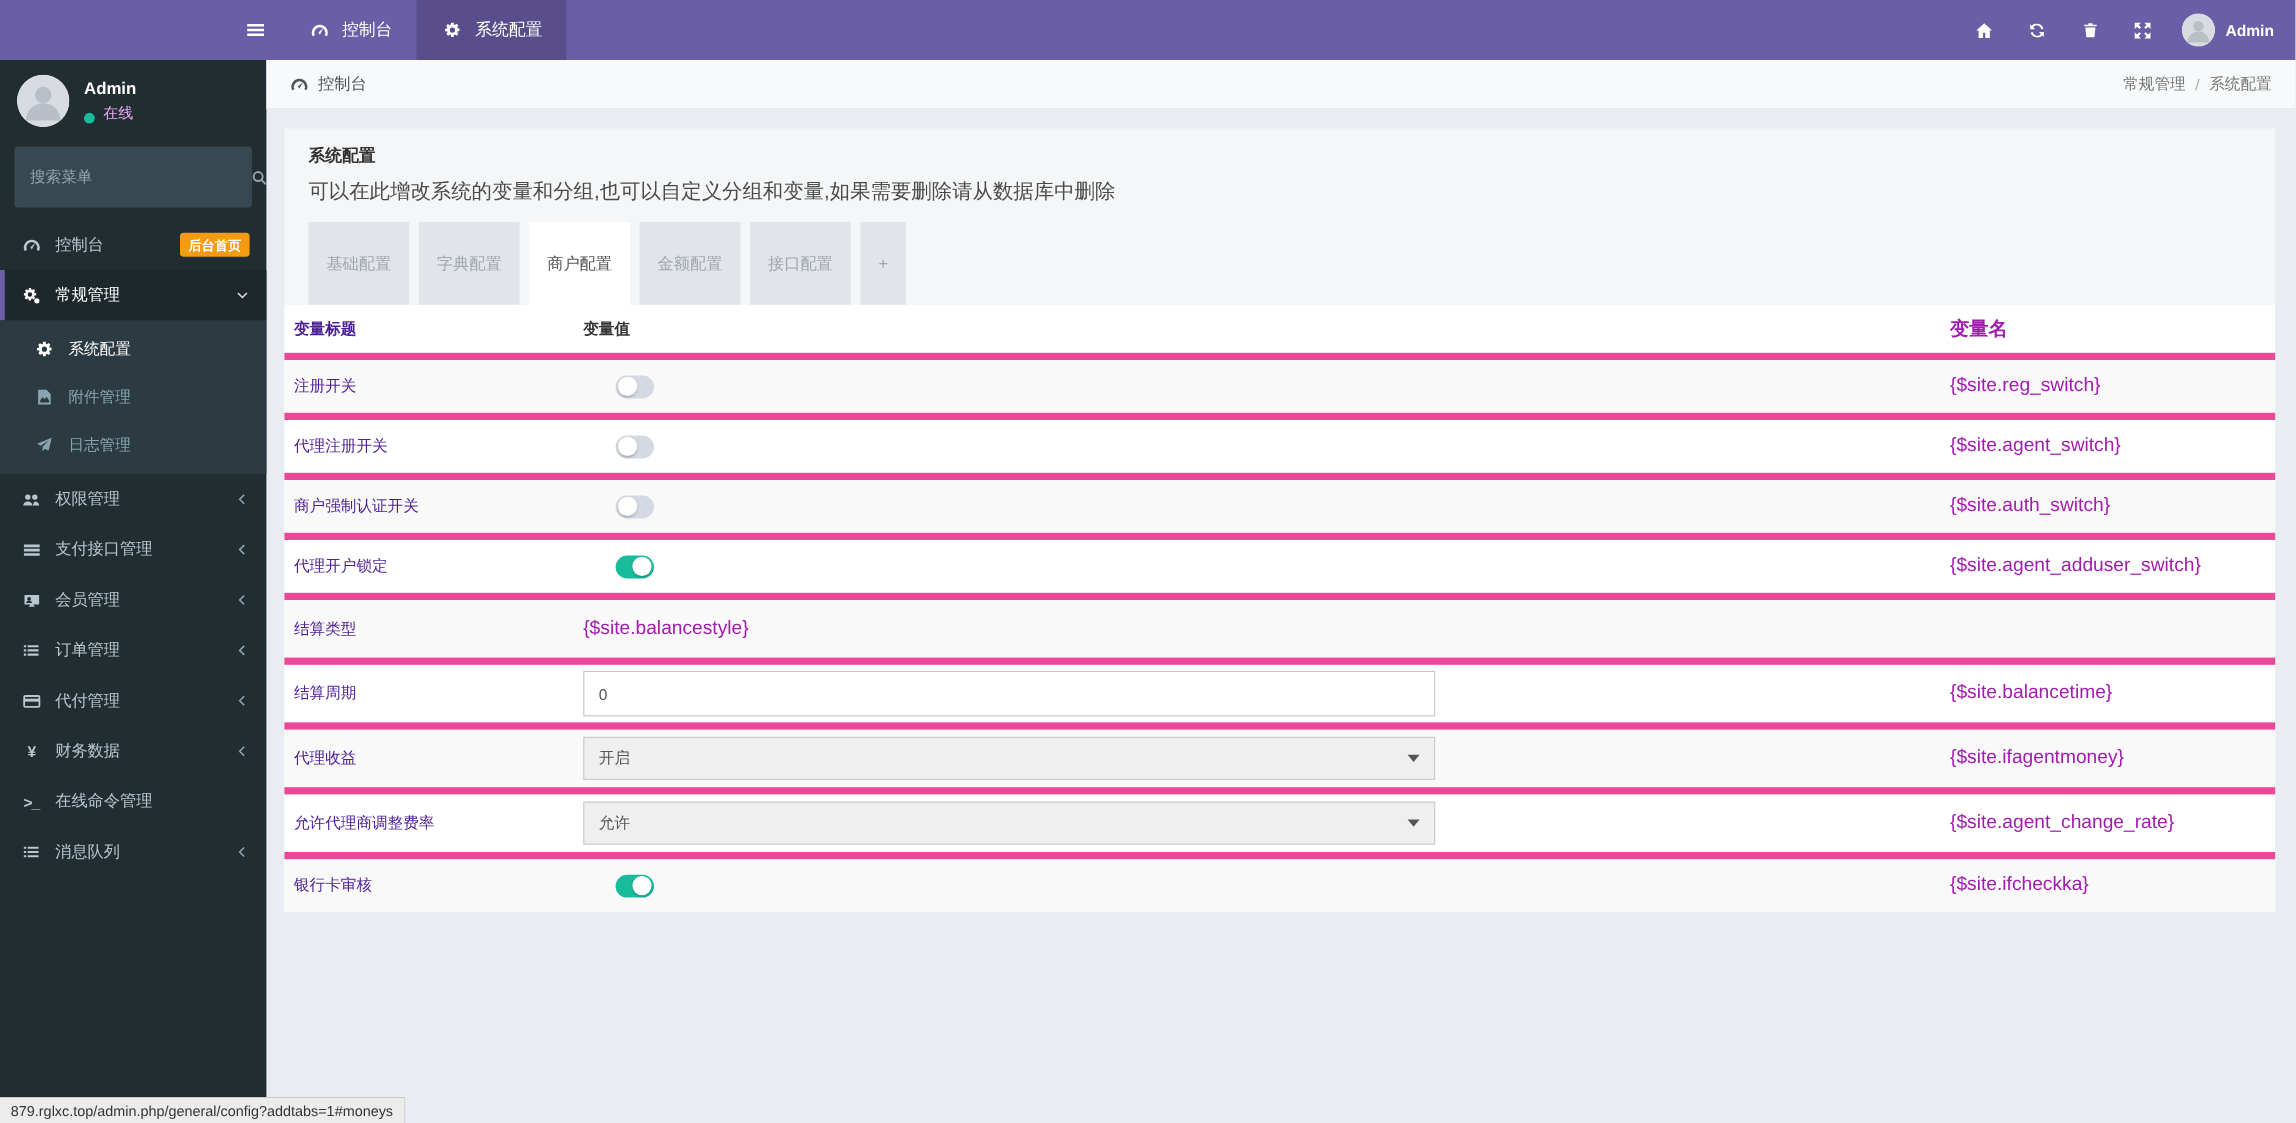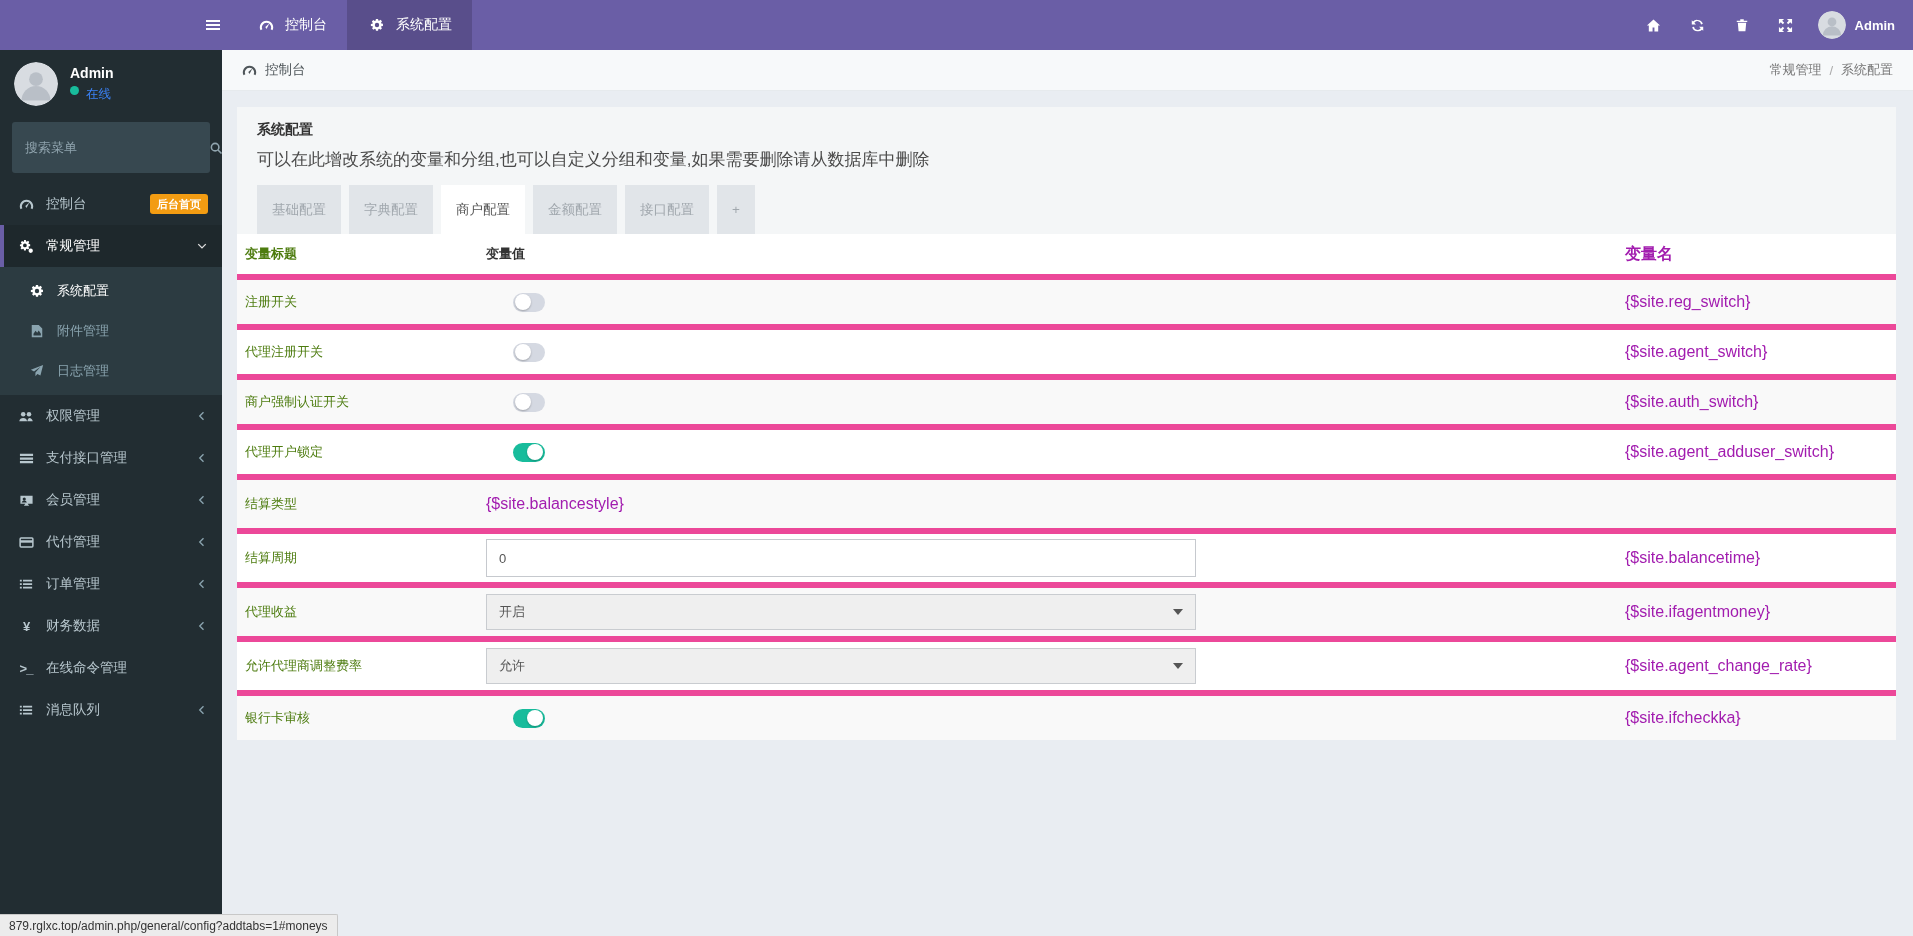--- a/index.html
+++ b/index.html
@@ -18,21 +18,21 @@
   .nav-tab.active{background:rgba(0,0,0,.16)}
   .nav-right{margin-left:auto;display:flex;align-items:stretch}
   .nav-icon-btn{width:44px;display:flex;align-items:center;justify-content:center;cursor:pointer}
   .nav-user{display:flex;align-items:center;gap:9px;padding:0 18px 0 10px;font-weight:bold;font-size:13px;cursor:pointer}
   .nav-avatar{width:28px;height:28px;border-radius:50%;overflow:hidden}
   
   .sidebar{position:absolute;top:50px;left:0;bottom:0;width:222px;background:var(--sidebar);color:#b8c7ce}
   .user-panel{display:flex;gap:12px;padding:12px 14px 10px;align-items:center}
   .user-avatar{width:44px;height:44px;border-radius:50%;overflow:hidden}
   .user-name{color:#fff;font-weight:bold;font-size:14px}
-  .user-status{display:flex;align-items:flex-start;gap:7px;font-size:12.5px;color:#3b82f6;margin-top:5px}
+  .user-status{display:flex;align-items:flex-end;gap:7px;font-size:12.5px;color:#f0abfc;margin-top:5px}
   .status-dot{width:9px;height:9px;border-radius:50%;background:var(--green)}
   .search-box{margin:6px 12px 10px;height:51px;background:#374850;border-radius:3px;display:flex;align-items:center;padding:0 11px;gap:6px}
   .search-box input{flex:1;background:none;border:none;color:#ccc;font-size:13px;outline:none;font-family:inherit}
   .search-box input::placeholder{color:#90a4ae}
   .search-icn{color:#90a4ae}
   .menu{list-style:none;margin:0;padding:0;font-size:13.5px}
   .menu-link{display:flex;align-items:center;gap:10px;height:42px;padding:0 14px 0 16px;color:#b8c7ce;cursor:pointer}
   .menu-item.active > .menu-link{background:#1e282c;color:#fff;border-left:4px solid var(--purple);padding-left:12px}
   .mi-icon{width:20px;display:flex;justify-content:center;align-items:center;flex:none}
   .mi-label{white-space:nowrap}
@@ -49,29 +49,29 @@
   .bc-left{display:flex;gap:8px;align-items:center;color:#4e5559}
   .bc-right{margin-left:auto;display:flex;gap:8px;color:#777;font-size:13px;align-items:center}
   .bc-sep{color:#aaa}
   .bc-link{cursor:pointer}
   
   .panel{position:absolute;left:237px;top:107px;width:1659px;background:#f4f6f7}
   .panel-head{padding:14px 20px 0}
   .panel-title{font-size:14px;font-weight:bold;color:#333;margin:0}
   .panel-desc{font-size:17px;color:#4a4a4a;margin:9px 0 0}
   .tabs{display:flex;gap:8px;padding:14px 20px 0}
-  .tab{height:37px;display:flex;align-items:center;padding:6px 15px;background:#e1e5e9;color:#a0a7ad;font-size:13.5px;cursor:pointer;white-space:nowrap}
+  .tab{height:37px;display:flex;align-items:center;padding:16px 15px;background:#e1e5e9;color:#a0a7ad;font-size:13.5px;cursor:pointer;white-space:nowrap}
   .tab.active{background:#fff;color:#555}
   
   .table-wrap{background:#fff}
   .trow{display:flex;align-items:center}
   .trow.head{height:40px;font-weight:bold;color:#333;font-size:13px}
   .trow.data{border-top:6px solid #ec4899}
   .trow.odd{background:#f9f9f9}
-  .c1{width:241px;padding:0 8px;box-sizing:border-box;font-size:13px;color:#4d7c0f;flex:none}
+  .c1{width:241px;padding:0 8px;box-sizing:border-box;font-size:13px;color:#4c1d95;flex:none}
   .c2{width:1139px;padding:0 8px;box-sizing:border-box;flex:none;display:flex;align-items:center}
   .c3{flex:1;padding:0 8px;font-size:16px;color:#a21caf}
   .row-switch{height:44px}
   .row-select{height:48px}
   .row-input{height:48px}
   .switch{width:32px;height:19px;border-radius:10px;background:#d5d9e2;position:relative;margin-left:27px;cursor:pointer;flex:none}
   .switch .knob{position:absolute;top:1.5px;left:2px;width:16px;height:16px;border-radius:50%;background:#fff;box-shadow:0 1px 2px rgba(0,0,0,.25)}
   .switch.on{background:var(--green)}
   .switch.on .knob{left:auto;right:2px}
   .sel{width:710px;height:36px;background:#efefef;border:1px solid #c9ccd0;display:flex;align-items:center;justify-content:space-between;padding:0 12px;font-size:13px;color:#555;box-sizing:border-box;cursor:pointer}
@@ -299,43 +299,43 @@
               <svg viewBox="0 0 16 16" width="12" height="12">
                 <path d="M10 3 5 8l5 5" fill="none" stroke="currentColor" stroke-width="1.8"></path>
               </svg>
             </span>
           </span>
         </a>
       </li>
       <li class="menu-item">
         <a class="menu-link">
           <span class="mi-icon">
+            <svg viewBox="0 0 16 16" width="14" height="14">
+              <path fill="currentColor" d="M1 3h2.2v2H1zM4.6 3H15v2H4.6zM1 7h2.2v2H1zM4.6 7H15v2H4.6zM1 11h2.2v2H1zM4.6 11H15v2H4.6z"></path>
+            </svg>
+          </span>
+          <span class="mi-label">订单管理</span>
+          <span class="mi-right">
+            <span class="chev">
+              <svg viewBox="0 0 16 16" width="12" height="12">
+                <path d="M10 3 5 8l5 5" fill="none" stroke="currentColor" stroke-width="1.8"></path>
+              </svg>
+            </span>
+          </span>
+        </a>
+      </li>
+      <li class="menu-item">
+        <a class="menu-link">
+          <span class="mi-icon">
             <svg viewBox="0 0 16 16" width="15" height="15">
               <rect x="1.2" y="3.2" width="13.6" height="9.6" rx="1" fill="none" stroke="currentColor" stroke-width="1.6"></rect>
               <rect x="1.2" y="5.6" width="13.6" height="2.6" fill="currentColor"></rect>
             </svg>
           </span>
           <span class="mi-label">代付管理</span>
-          <span class="mi-right">
-            <span class="chev">
-              <svg viewBox="0 0 16 16" width="12" height="12">
-                <path d="M10 3 5 8l5 5" fill="none" stroke="currentColor" stroke-width="1.8"></path>
-              </svg>
-            </span>
-          </span>
-        </a>
-      </li>
-      <li class="menu-item">
-        <a class="menu-link">
-          <span class="mi-icon">
-            <svg viewBox="0 0 16 16" width="14" height="14">
-              <path fill="currentColor" d="M1 3h2.2v2H1zM4.6 3H15v2H4.6zM1 7h2.2v2H1zM4.6 7H15v2H4.6zM1 11h2.2v2H1zM4.6 11H15v2H4.6z"></path>
-            </svg>
-          </span>
-          <span class="mi-label">订单管理</span>
           <span class="mi-right">
             <span class="chev">
               <svg viewBox="0 0 16 16" width="12" height="12">
                 <path d="M10 3 5 8l5 5" fill="none" stroke="currentColor" stroke-width="1.8"></path>
               </svg>
             </span>
           </span>
         </a>
       </li>
       <li class="menu-item">

